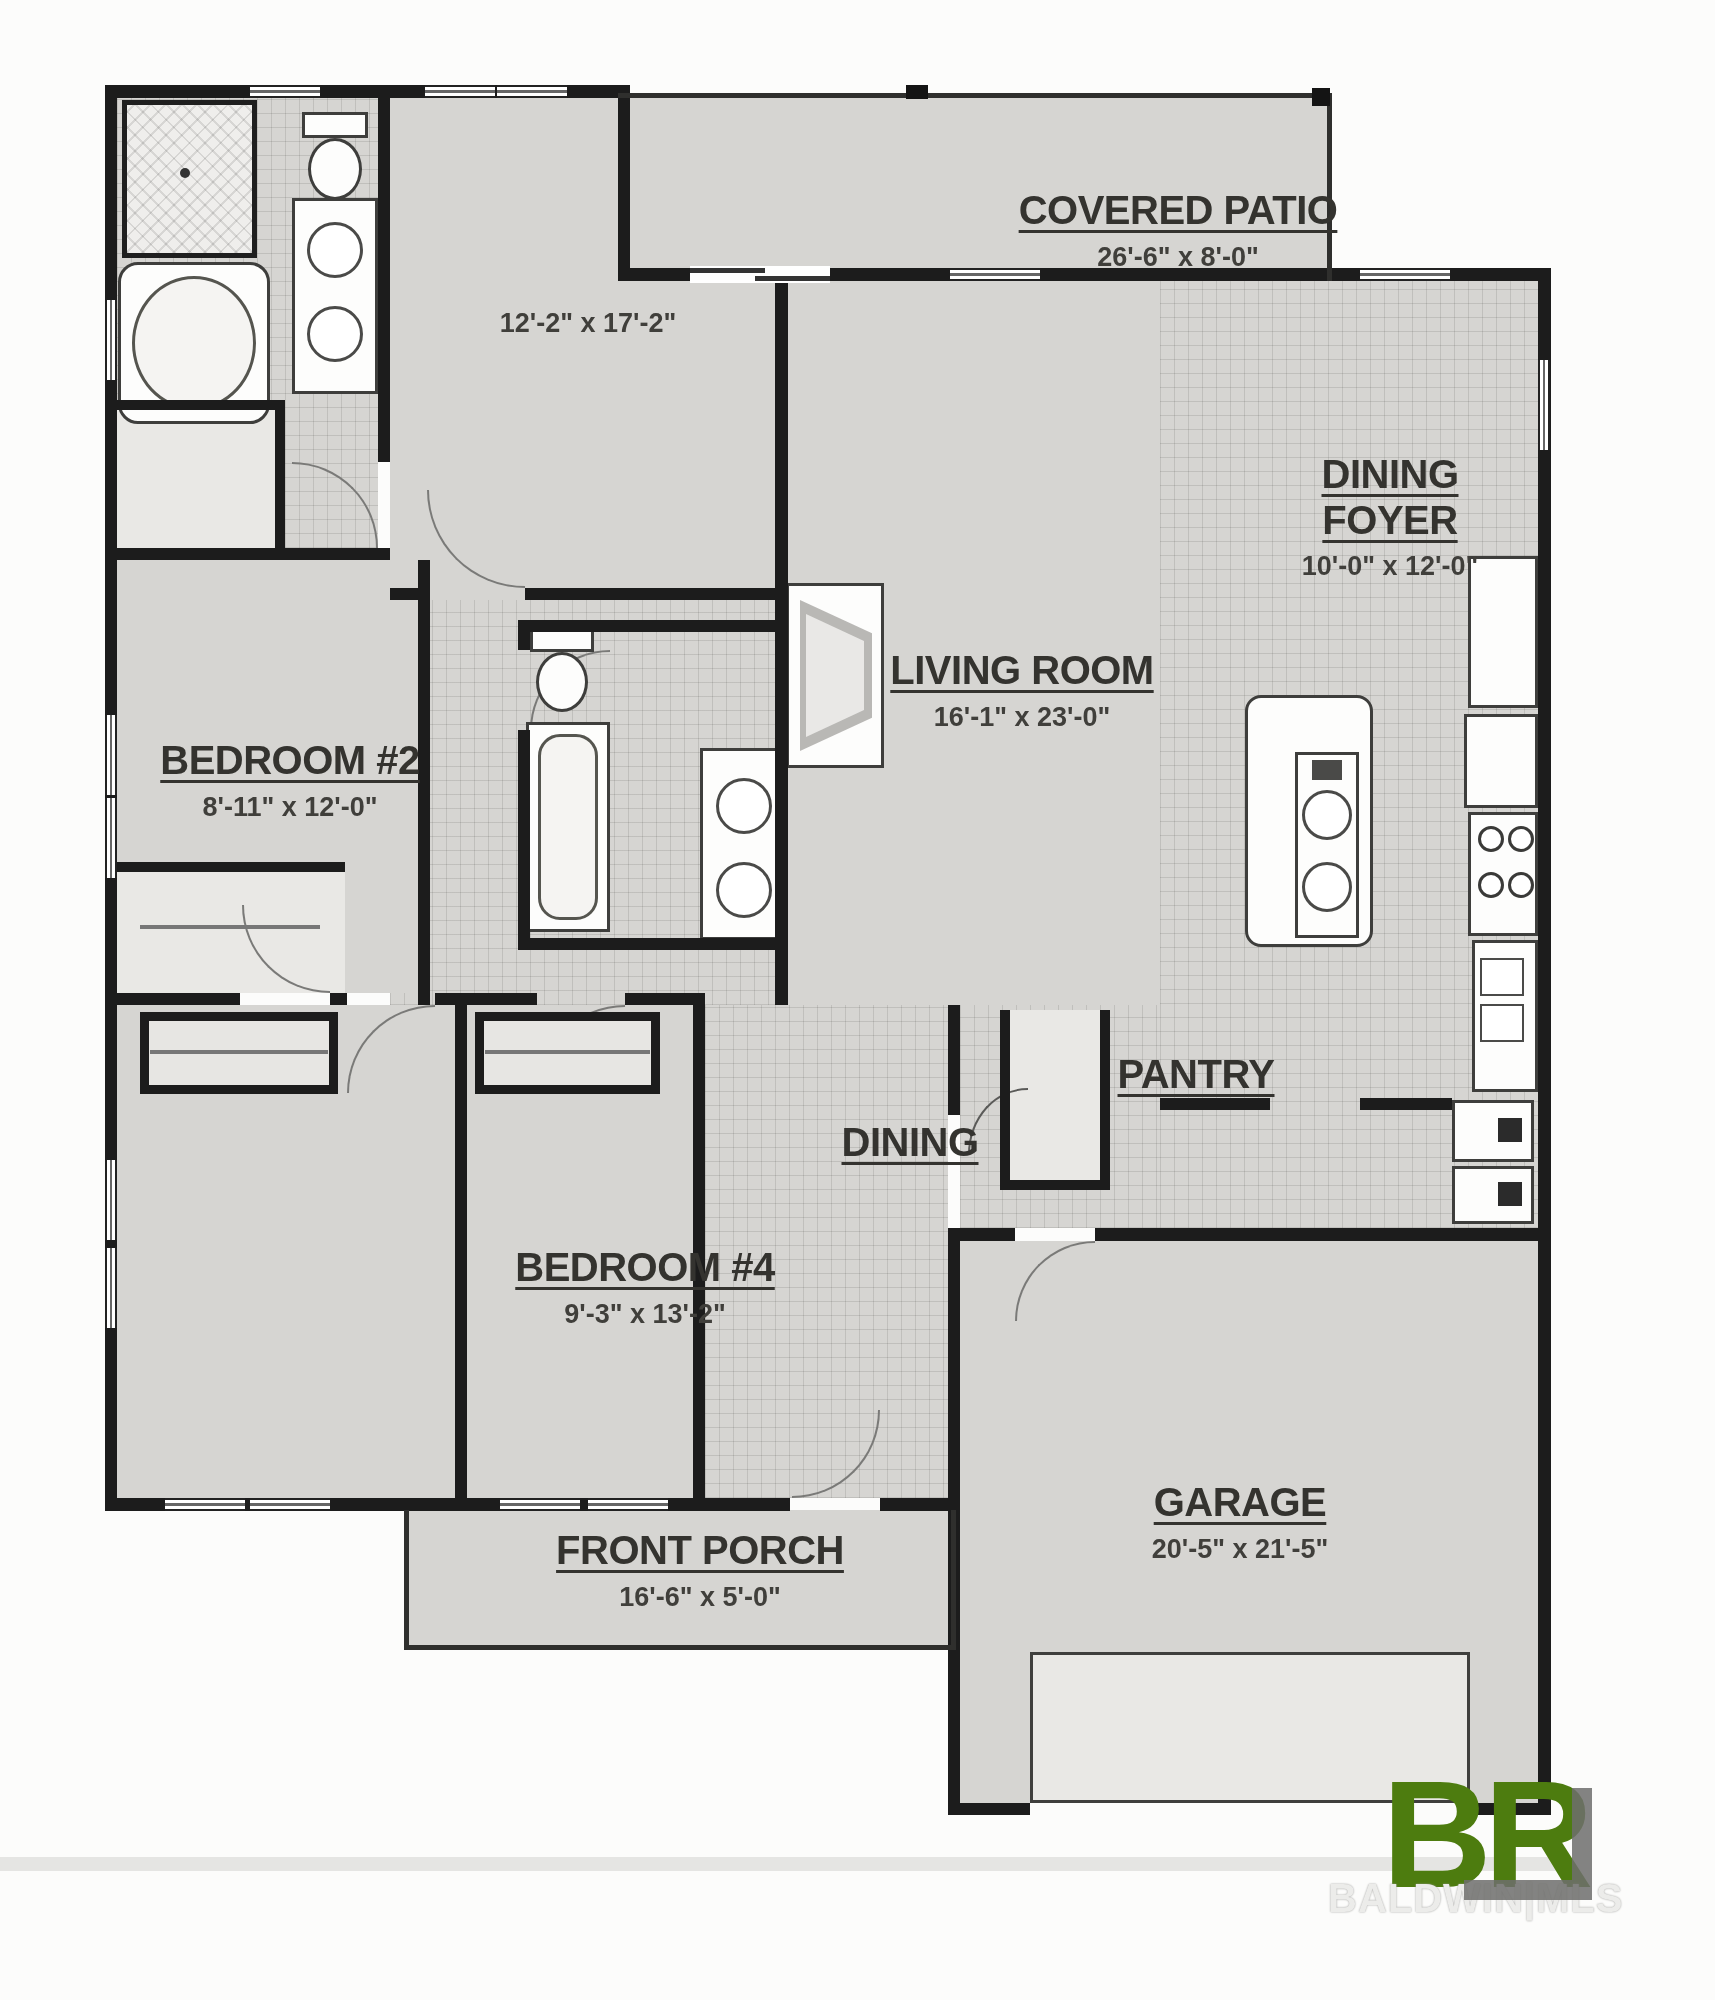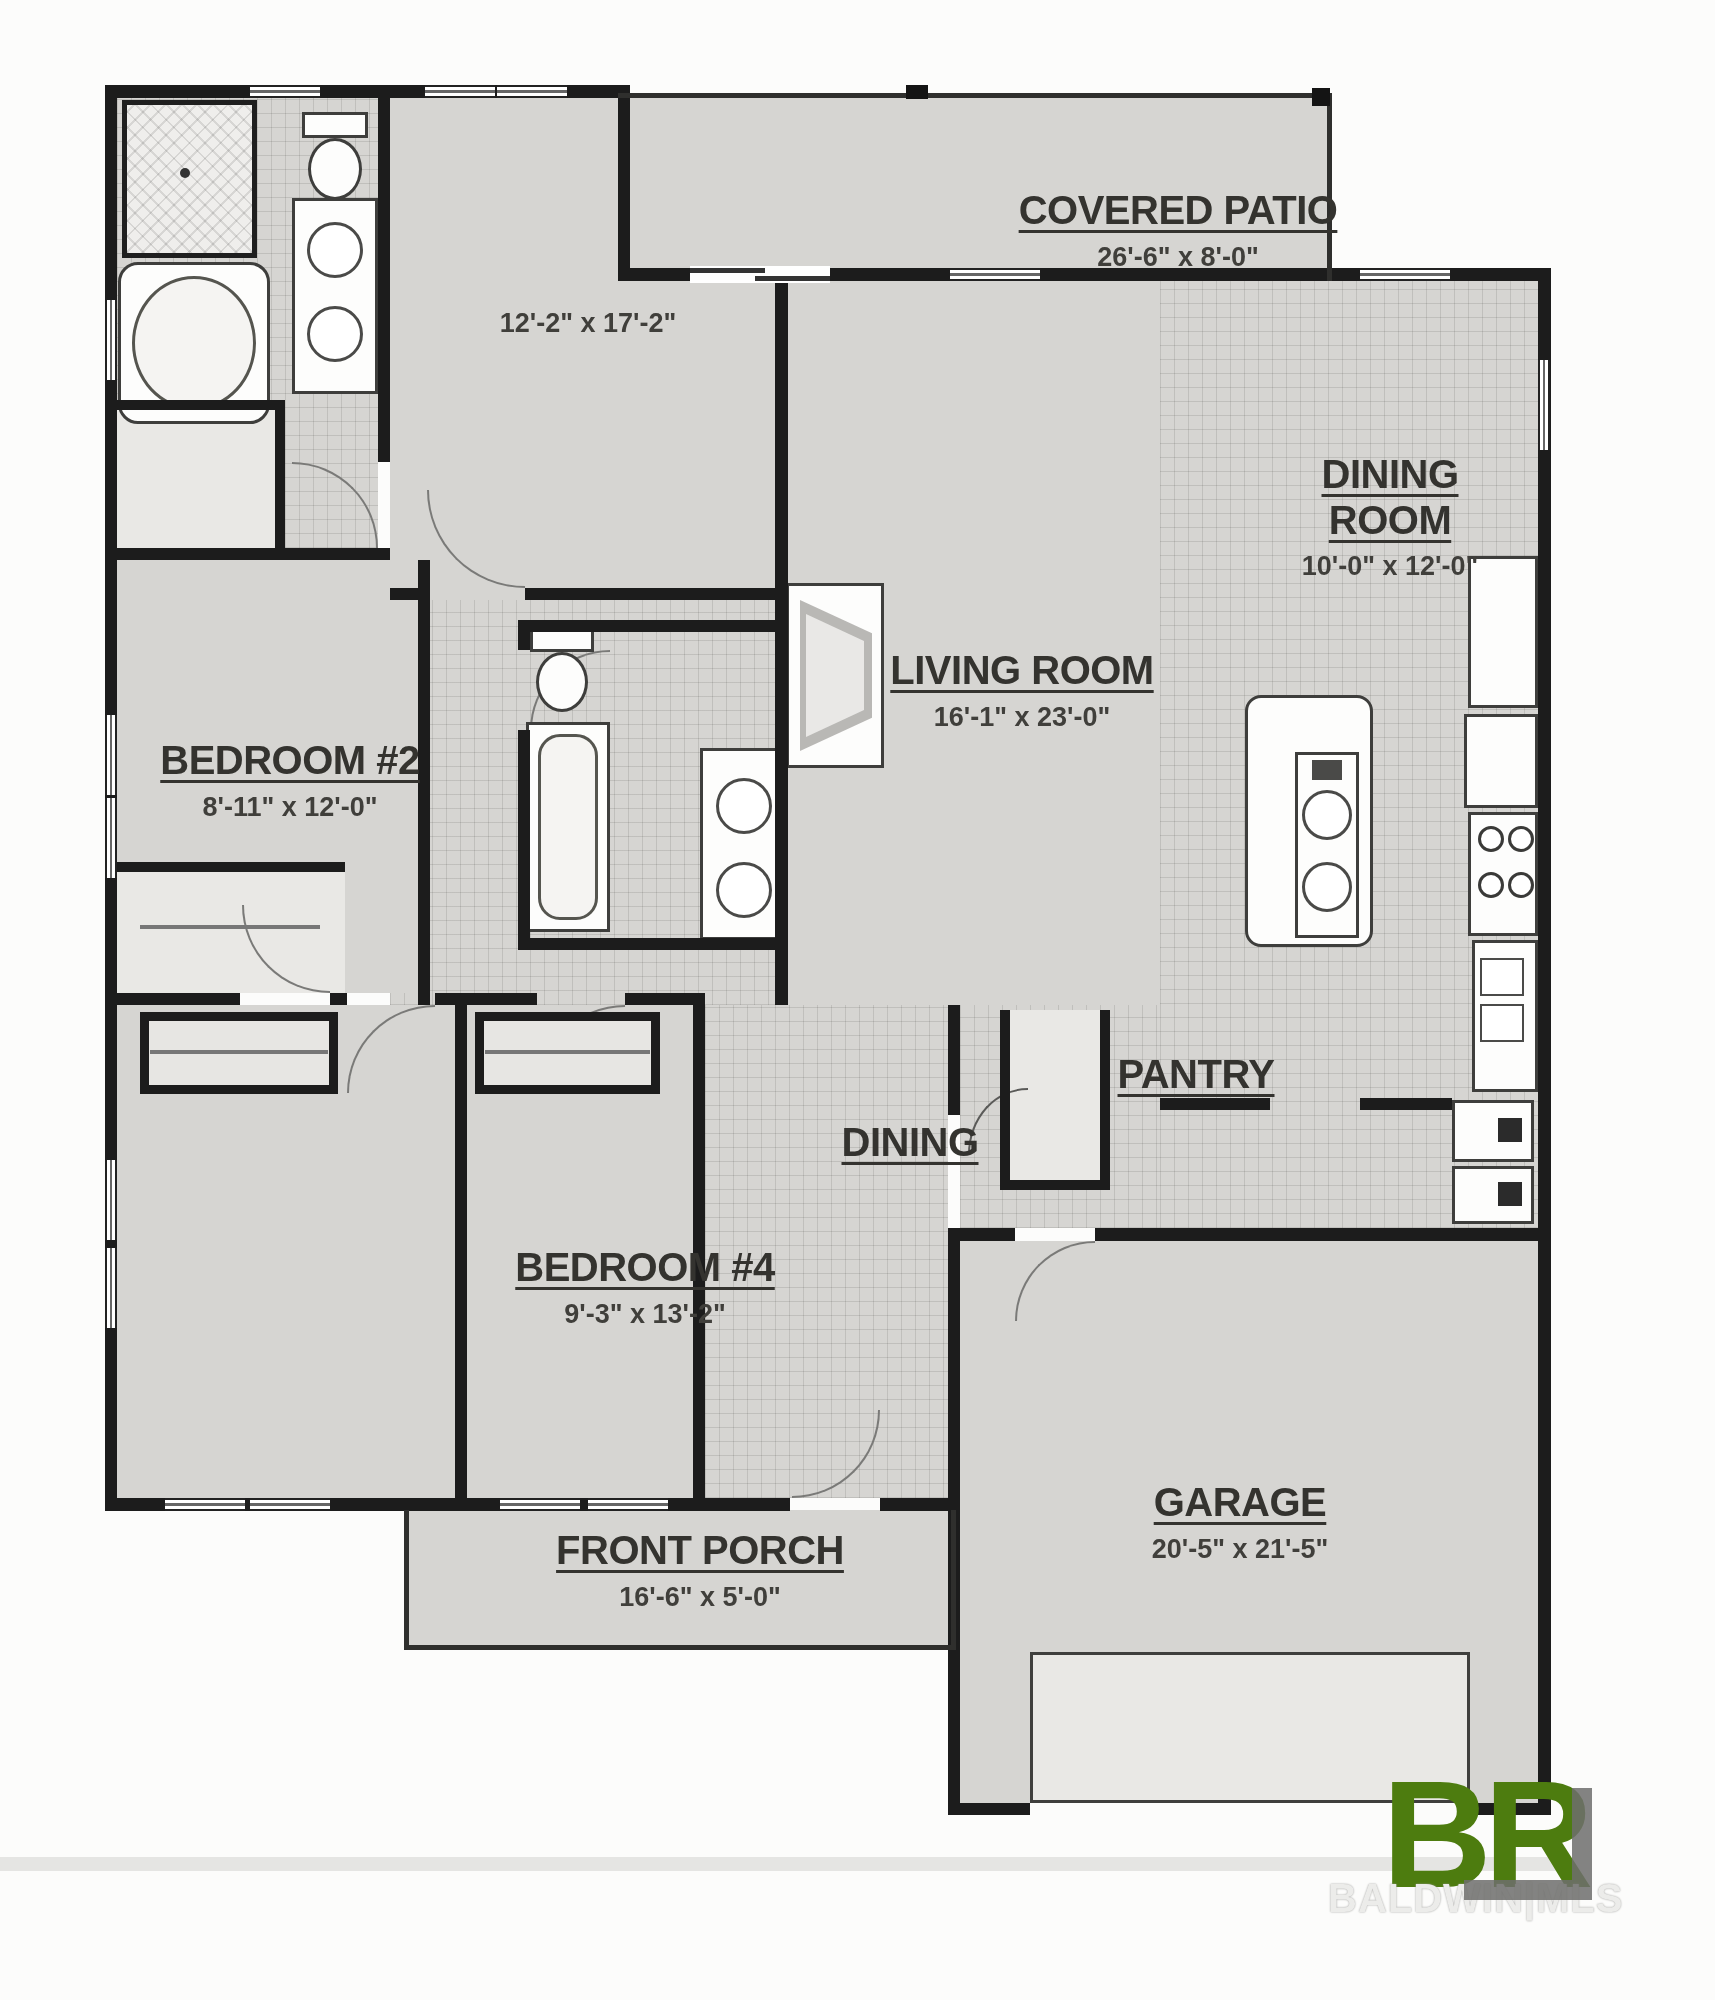--- a/index.html
+++ b/index.html
@@ -190,21 +190,21 @@
   <div class="sbar" style="left:755px;top:276px;width:75px;height:5px;"></div>
 
   <div class="label" style="left:1178px;top:188px;width:420px;">
     <span class="nm">COVERED PATIO</span>
     <div class="dm">26'-6" x 8'-0"</div>
   </div>
   <div class="label" style="left:588px;top:300px;width:235px;">
     <div class="dm">12'-2" x 17'-2"</div>
   </div>
   <div class="label" style="left:1390px;top:452px;width:195px;">
-    <span class="nm">DINING ROOM</span>
+    <span class="nm">DINING FOYER</span>
     <div class="dm">10'-0" x 12'-0"</div>
   </div>
   <div class="label" style="left:1022px;top:648px;width:420px;">
     <span class="nm">LIVING ROOM</span>
     <div class="dm">16'-1" x 23'-0"</div>
   </div>
   <div class="label" style="left:290px;top:738px;width:420px;">
     <span class="nm">BEDROOM #2</span>
     <div class="dm">8'-11" x 12'-0"</div>
   </div>

